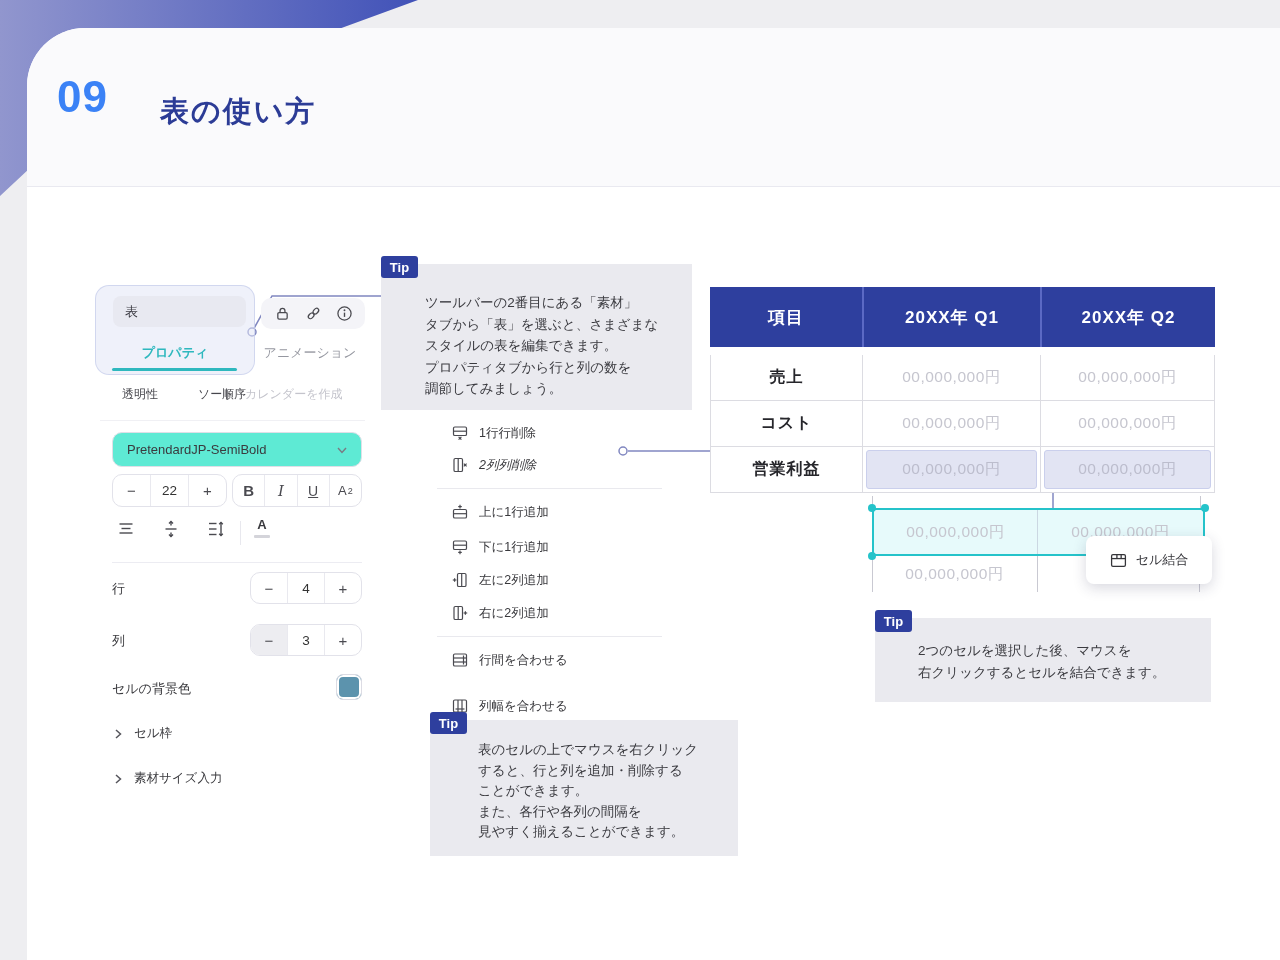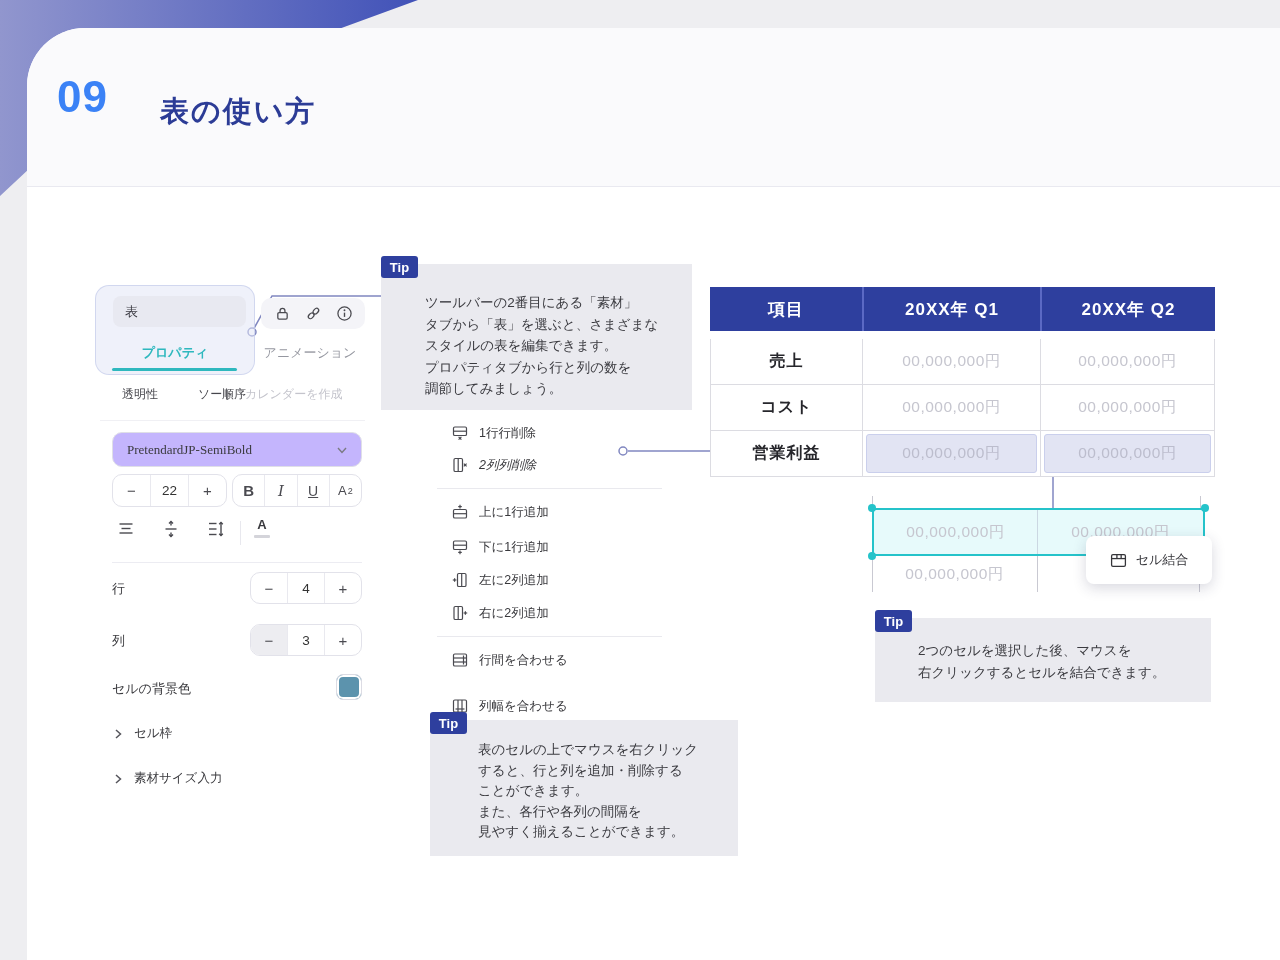--- a/index.html
+++ b/index.html
@@ -37,21 +37,21 @@
   .name-input{left:18px;top:11px;width:133px;height:31px;background:#e8e9f1;border-radius:8px;
         font-size:13px;color:#3c3c44;line-height:31px;padding-left:12px;box-sizing:border-box;}
   .tab{font-size:13px;text-align:center;}
   .tab-prop{left:17px;top:59px;width:126px;color:#2fb8be;font-weight:bold;}
   .tab-anim{left:160px;top:59px;width:110px;color:#9597a0;}
   .tab-underline{left:17px;top:83px;width:125px;height:3px;background:#2fb8be;border-radius:2px;}
   .subnav-item{top:101px;font-size:12px;color:#46464c;}
   .subnav-muted{color:#c4c4cc;}
   .seam{left:5px;top:135px;width:265px;height:1px;background:#f0f0f4;}
   .font-select{left:17px;top:147px;width:250px;height:35px;border:1px solid #dfdfe7;border-radius:10px;
-        background:#c4b5fd;box-sizing:border-box;display:flex;align-items:center;font-family:Liberation Serif, serif;}
+        background:#5eead4;box-sizing:border-box;display:flex;align-items:center;}
   .font-select span{font-size:13px;color:#3a3a3e;padding-left:14px;flex:1;}
   .font-select svg{margin-right:12px;}
   .segmented{display:flex;border:1px solid #e2e2ea;border-radius:10px;background:#fff;
         box-sizing:border-box;overflow:hidden;}
   .seg{flex:1;display:flex;align-items:center;justify-content:center;font-size:15px;color:#4a4a50;}
   .seg + .seg{border-left:1px solid #e9e9ef;}
   .seg.num{font-size:13.5px;color:#333;}
   .seg.pressed{background:#ededf1;}
   .stepA{left:17px;top:189px;width:115px;height:33px;}
   .fmtgrp{left:137px;top:189px;width:130px;height:33px;}
@@ -74,21 +74,21 @@
   .collapse{display:flex;align-items:center;gap:10px;font-size:12.5px;color:#3a3a3e;}
 
   
   .ctxmenu{position:absolute;left:430px;top:415px;width:240px;height:300px;z-index:6;}
   .mi{position:absolute;left:22px;display:flex;align-items:center;gap:11px;height:18px;}
   .mi span{font-size:12.5px;color:#38383c;}
   .mdiv{position:absolute;left:7px;width:225px;height:1px;background:#e9e9ee;}
 
   
   .bigtable{position:absolute;left:710px;top:287px;width:505px;z-index:6;}
-  .thead{display:grid;grid-template-columns:152px 178px 175px;height:44px;background:#2e3f9e;}
+  .thead{display:grid;grid-template-columns:152px 178px 175px;height:60px;background:#2e3f9e;}
   .thead .hc{display:flex;align-items:center;justify-content:center;color:#fff;
         font-size:17px;font-weight:bold;letter-spacing:1px;}
   .thead .hc + .hc{border-left:2px solid #5b69c4;}
   .tbody{border-left:1px solid #dcdce2;border-right:1px solid #dcdce2;border-bottom:1px solid #dcdce2;
         box-sizing:border-box;background:#fff;margin-top:8px;}
   .trow{display:grid;grid-template-columns:151px 178px 174px;height:45px;}
   .trow + .trow{border-top:1px solid #dcdce2;}
   .tc{display:flex;align-items:center;justify-content:center;}
   .tc + .tc{border-left:1px solid #dcdce2;}
   .tlabel{font-size:16px;font-weight:bold;color:#26262b;letter-spacing:1px;}

